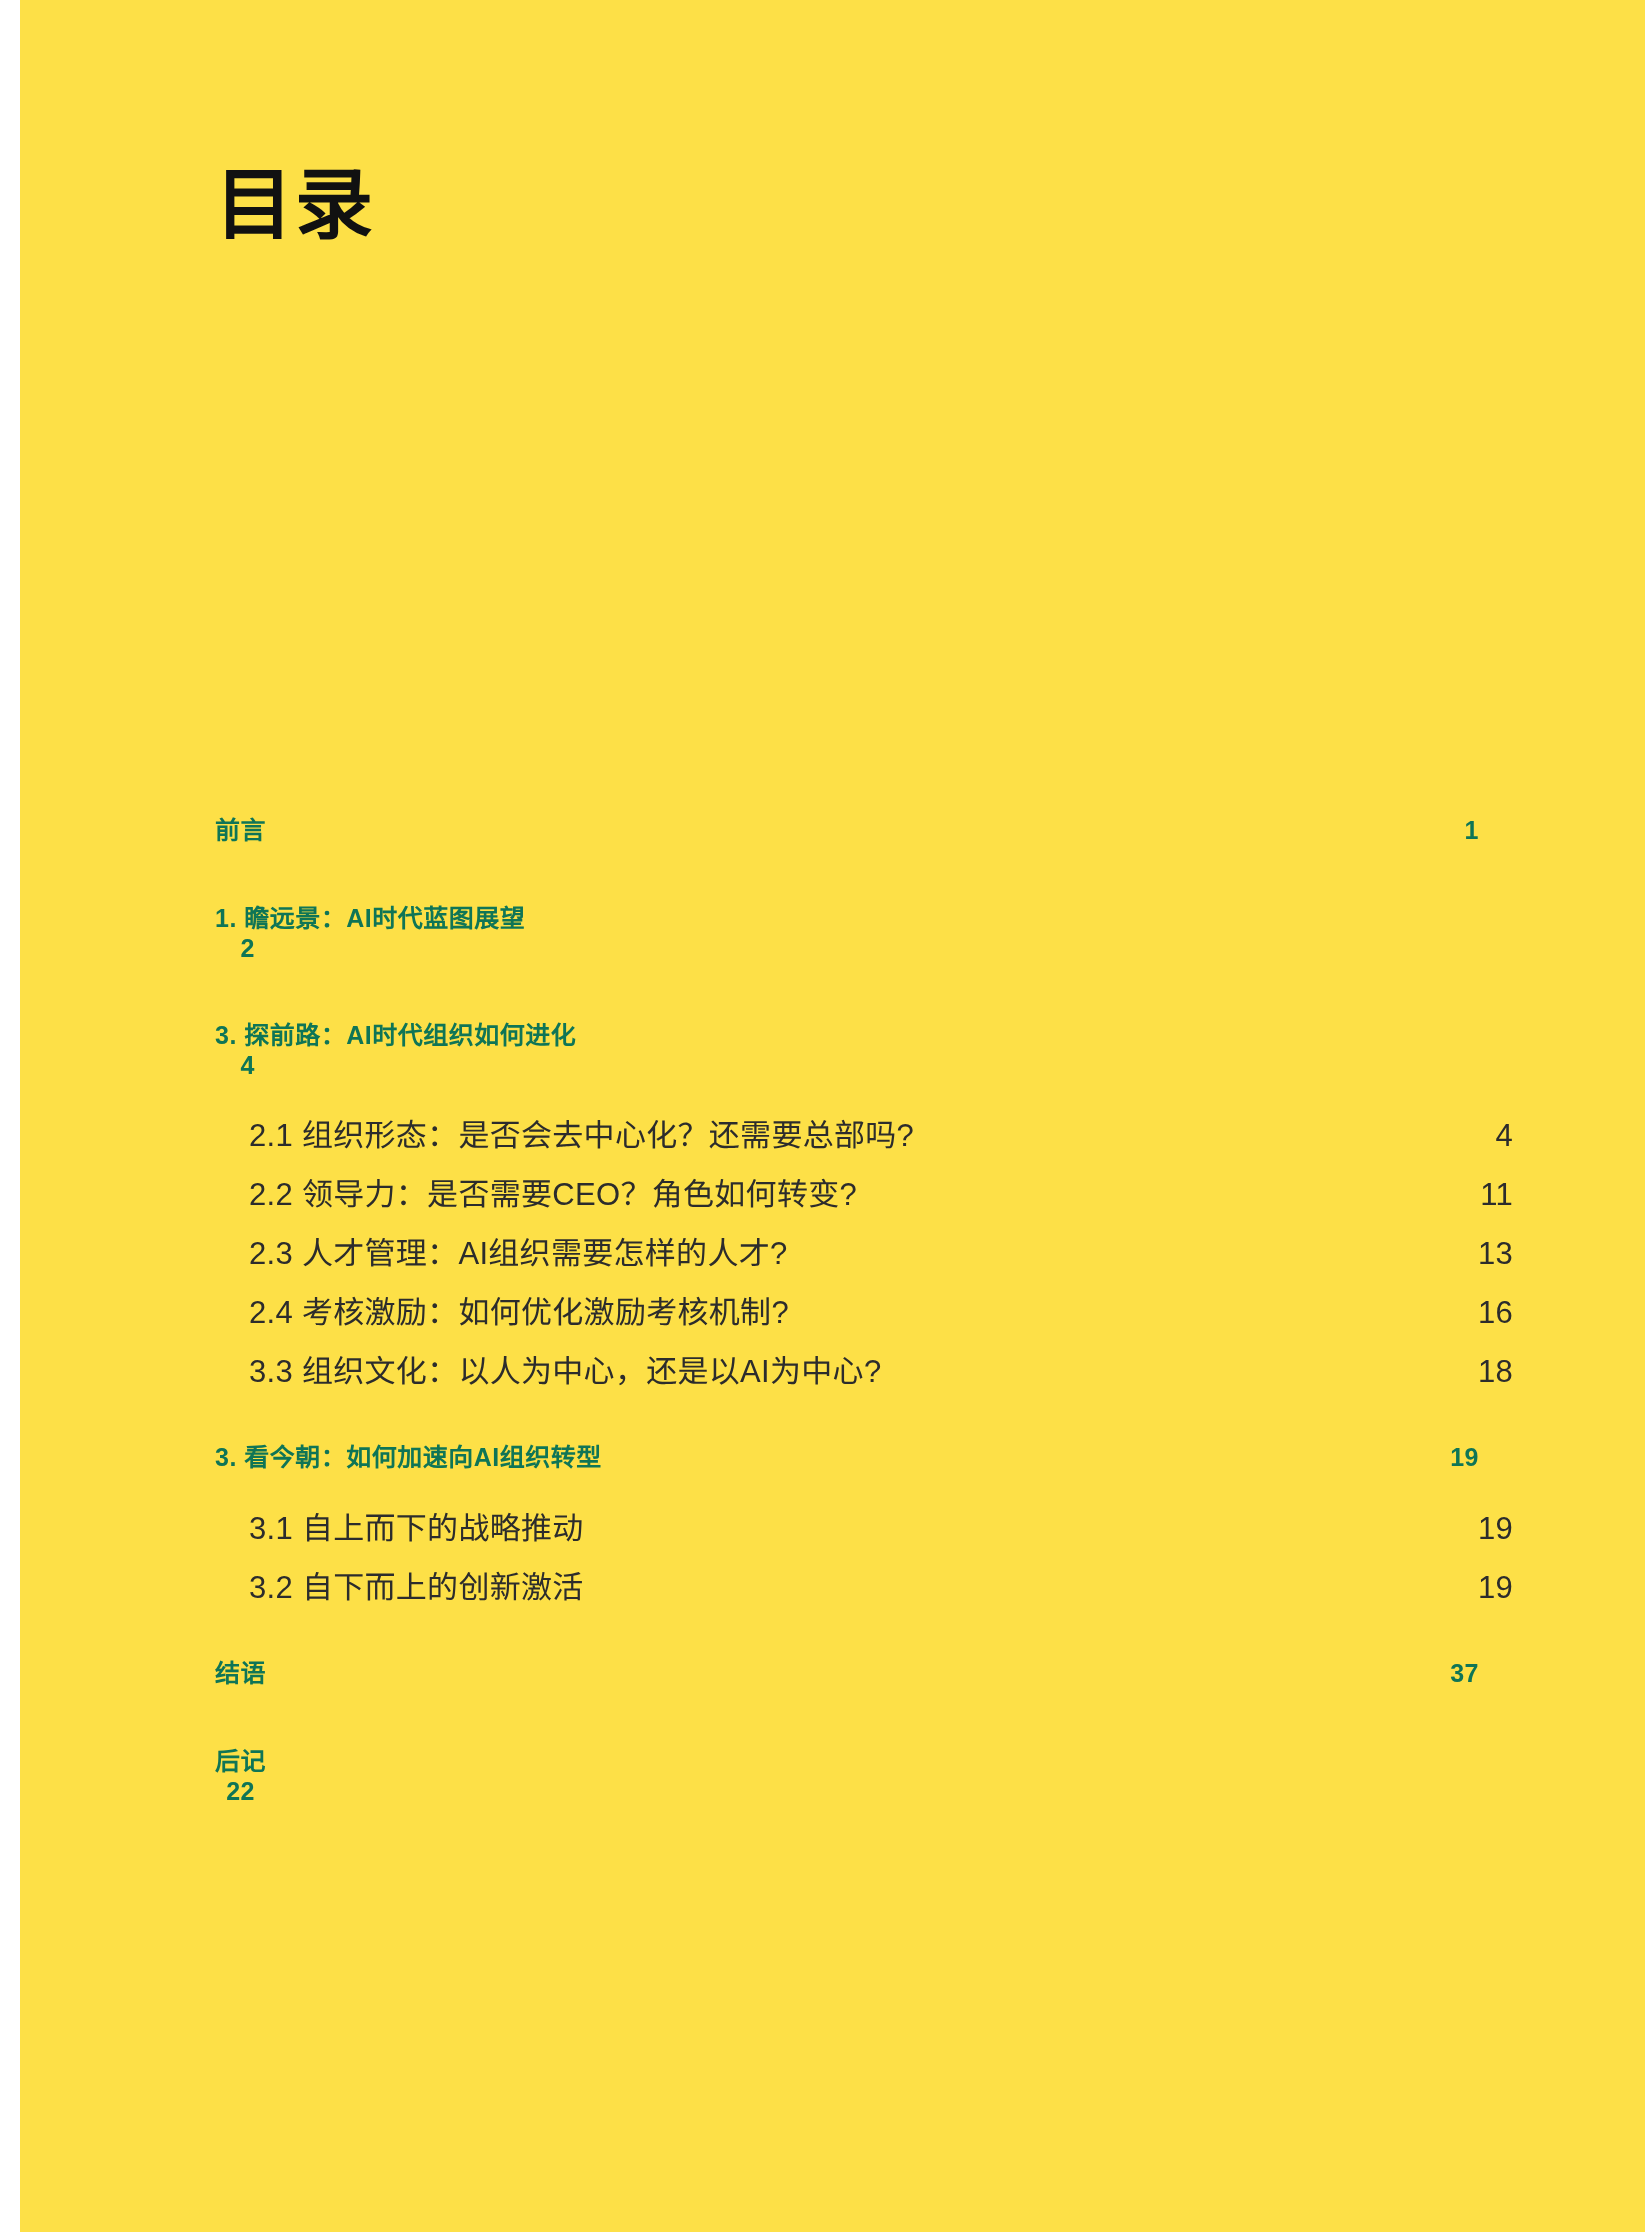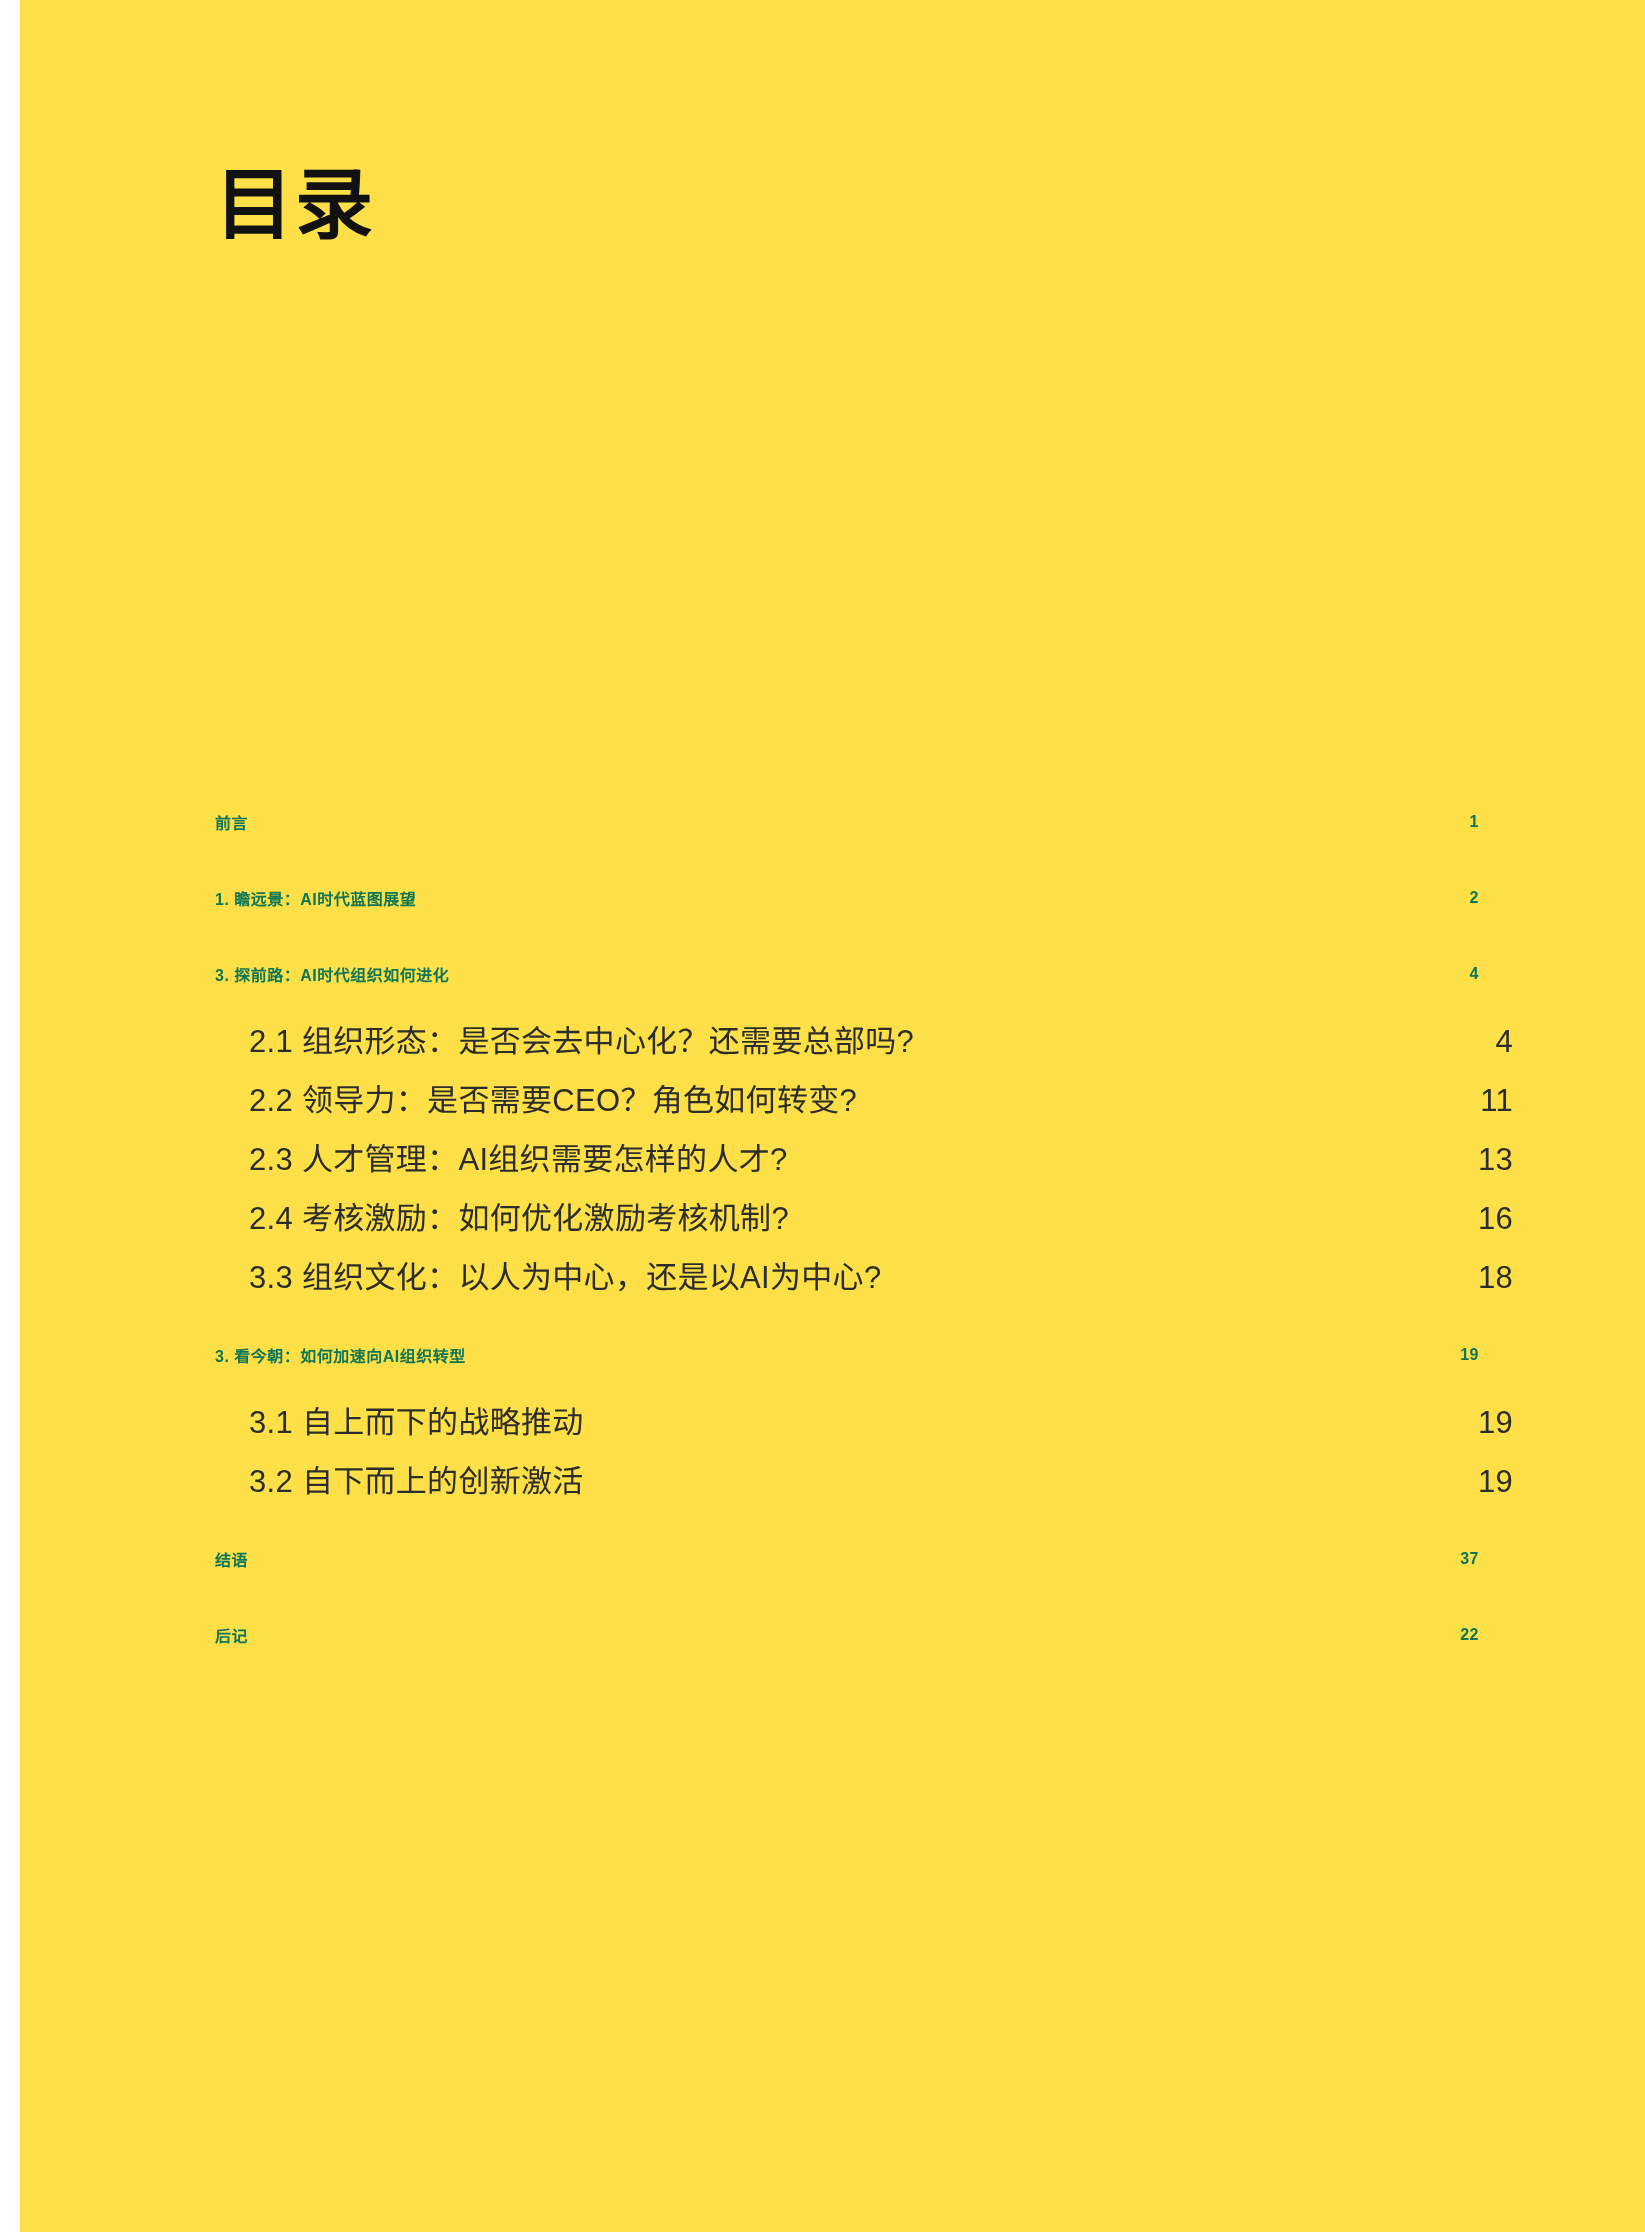--- a/index.html
+++ b/index.html
@@ -61,46 +61,45 @@
     white-space: nowrap;
   }
   .toc-row .page-num {
     white-space: nowrap;
     text-align: right;
     min-width: 40px;
   }
 
   
   .level-0 {
-    font-size: 16px;
+    font-size: 25px;
     font-weight: 700;
     color: #0f7556;
     letter-spacing: 0.5px;
-    align-items: center;
   }
   .level-0 .page-num {
     font-weight: 700;
     color: #0f7556;
   }
 
   
   .level-1 {
     font-size: 31px;
     font-weight: 400;
     color: #2c2c2c;
     padding-left: 34px;
     letter-spacing: 0.3px;
   }
   .level-1 .page-num {
     font-weight: 400;
     color: #2c2c2c;
   }
 
   
-  .gap-xl { margin-top: 52px; }
+  .gap-xl { margin-top: 52px; flex-direction: column; }
   .gap-lg { margin-top: 46px; }
   .gap-md { margin-top: 30px; }
   .gap-sm { margin-top: 14px; }
   .gap-none { margin-top: 0; }
 </style>
 </head>
 <body>
 
 <div class="page">
   <div class="content">

